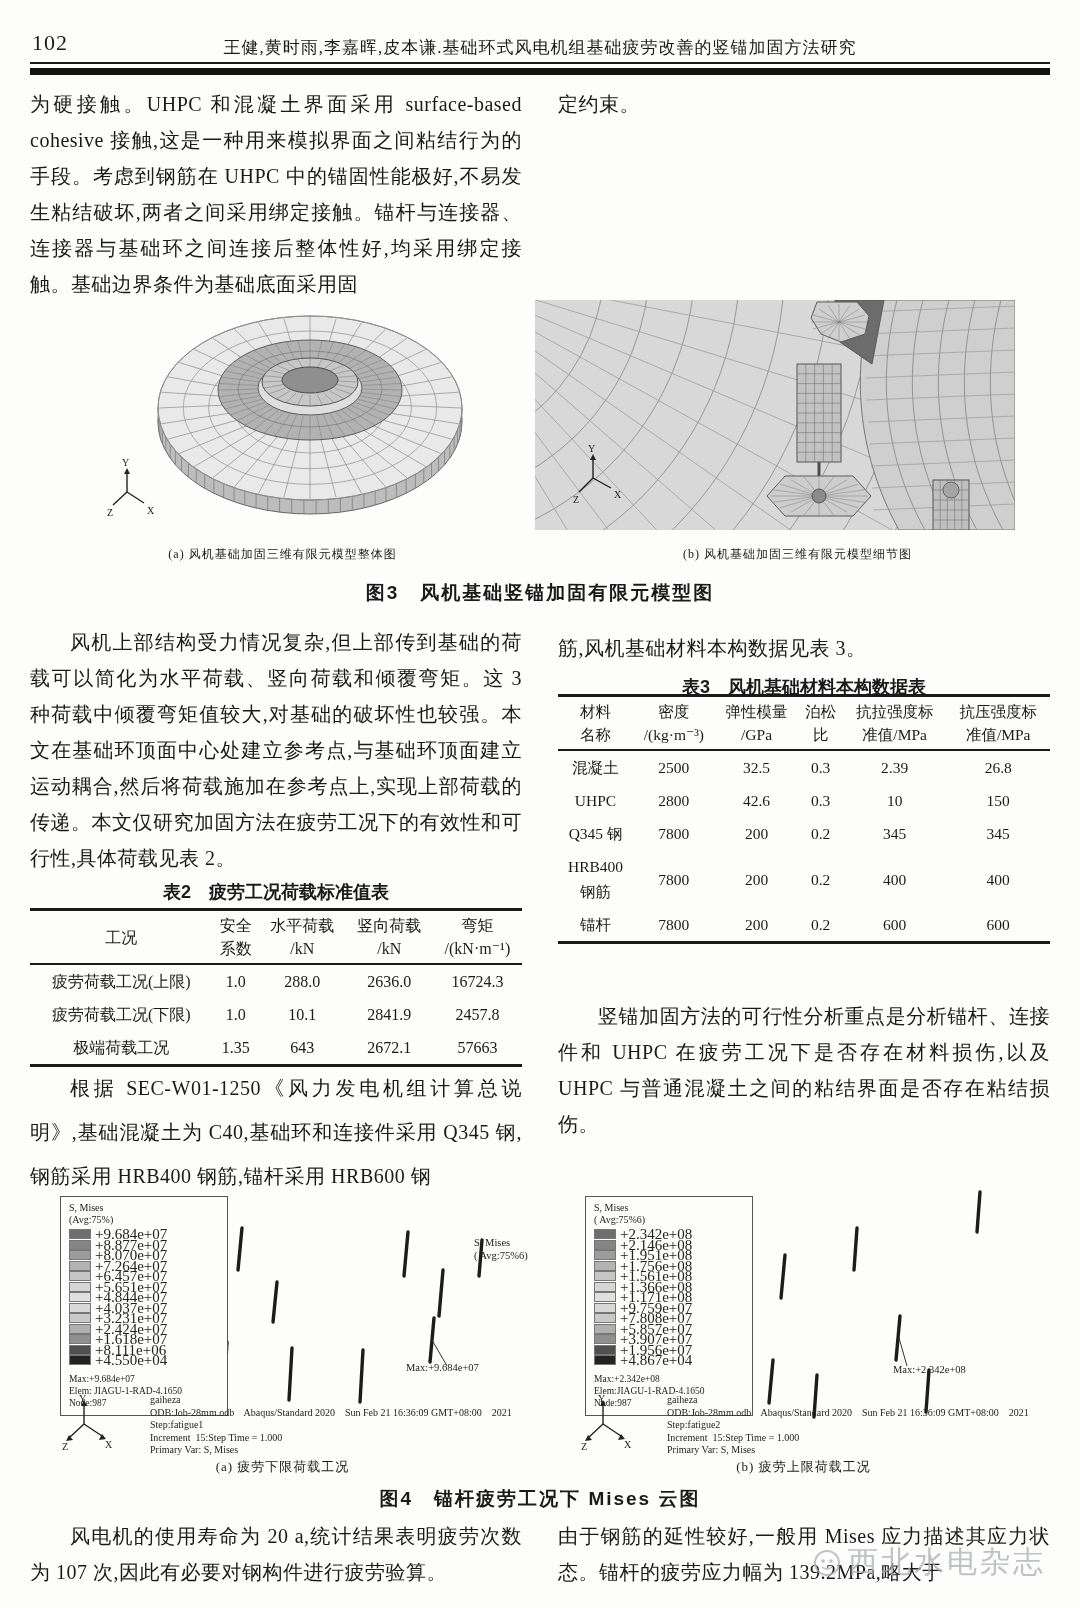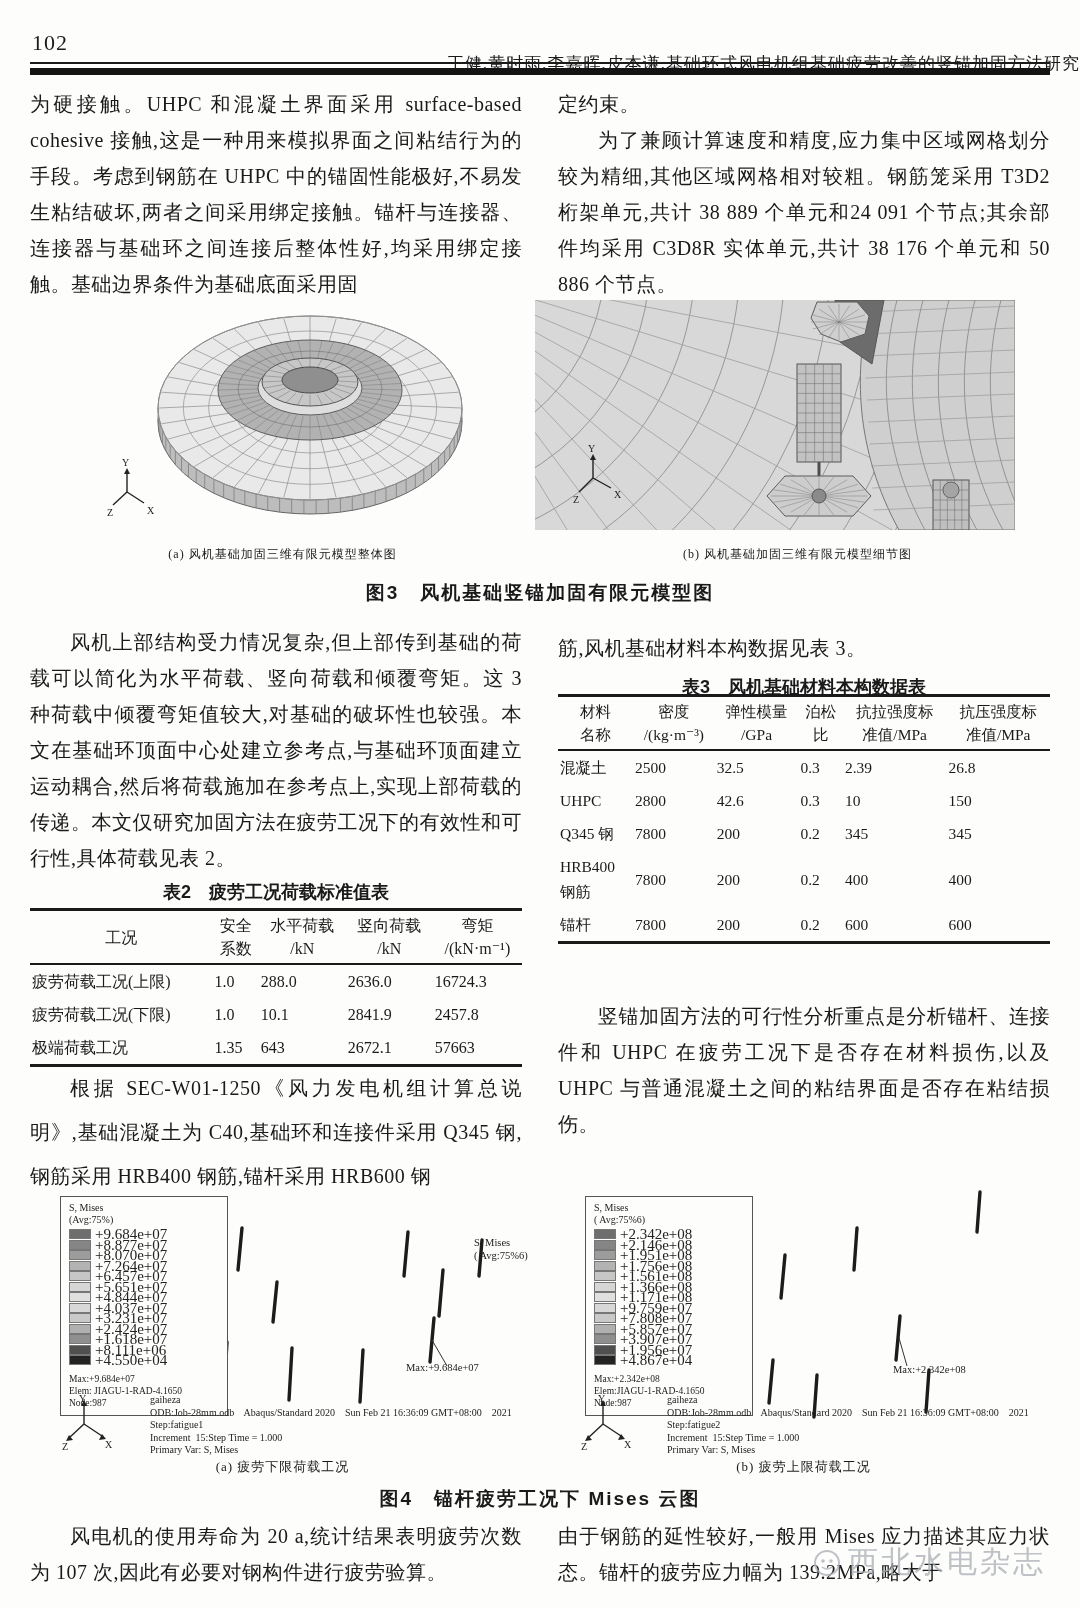--- a/index.html
+++ b/index.html
@@ -1,41 +1,41 @@
 <!DOCTYPE html>
 <html><head>
 <meta charset="utf-8">
 <style>
   html,body{margin:0;padding:0;background:#e8e8e8;}
   .page{position:relative;width:1080px;height:1608px;background:#fdfdfc;overflow:hidden;
         font-family:"Liberation Serif","DejaVu Serif",serif;color:#1a1a1a;}
   .abs{position:absolute;}
   
   .pageno{left:32px;top:30px;font-size:22px;letter-spacing:1px;}
-  .runtitle{left:0;top:36px;width:1080px;text-align:right;font-size:17px;letter-spacing:1px;margin-top:16px;}
+  .runtitle{left:0;top:36px;width:1080px;text-align:center;font-size:17px;letter-spacing:1px;}
   .rule-thin{left:30px;top:62px;width:1020px;border-top:2px solid #1a1a1a;}
   .rule-thick{left:30px;top:68px;width:1020px;height:7px;background:#141414;}
   
   .para{font-size:20px;line-height:36px;text-align:justify;letter-spacing:.5px;}
   .ind{text-indent:2em;}
   .col{width:492px;}
   
   .capsans{font-family:"Liberation Sans","DejaVu Sans",sans-serif;font-weight:bold;}
   .tabcap{font-size:18px;text-align:center;}
   .figcap-small{font-size:12px;text-align:center;letter-spacing:1px;}
   .figcap-main{font-size:19px;text-align:center;letter-spacing:2px;}
   .sechead{font-size:24px;letter-spacing:1px;}
   .sechead .secnum{margin-right:26px;}
   
   table.paper{border-collapse:collapse;width:100%;
       border-top:3px solid #1a1a1a;border-bottom:3px solid #1a1a1a;
       font-size:16px;}
   table.paper thead th{font-weight:normal;border-bottom:2px solid #1a1a1a;
       white-space:pre-line;padding:3px 2px;line-height:23px;vertical-align:middle;margin-top:44px;}
-  table.paper td{text-align:left;padding:4px 2px;line-height:25px;white-space:pre-line;}
+  table.paper td{text-align:center;padding:4px 2px;line-height:25px;white-space:pre-line;}
   
   .fig3b-box{background:#d8d8d8;}
   
   .panel{width:505px;height:287px;}
   .legendbox{position:absolute;left:30px;top:26px;width:152px;border:1.5px solid #555;
       background:#fdfdfc;padding:5px 6px 6px 8px;
       font-family:"Liberation Serif",serif;font-size:10px;line-height:12px;color:#222;}
   .leg-row{display:flex;align-items:center;height:10.5px;}
   .leg-swatch{display:inline-block;width:20px;height:8px;margin-right:4px;border:.5px solid #777;}
   .leg-label{font-size:15px;letter-spacing:0;}
@@ -57,21 +57,20 @@
 <div class="page">
 
   <div class="abs pageno">102</div>
   <div class="abs runtitle">王健,黄时雨,李嘉晖,皮本谦.基础环式风电机组基础疲劳改善的竖锚加固方法研究</div>
   <div class="abs rule-thin"></div>
   <div class="abs rule-thick"></div>
 
   <div class="abs col para" style="left:30px;top:86px">为硬接触。UHPC 和混凝土界面采用 surface-based cohesive 接触,这是一种用来模拟界面之间粘结行为的手段。考虑到钢筋在 UHPC 中的锚固性能极好,不易发生粘结破坏,两者之间采用绑定接触。锚杆与连接器、连接器与基础环之间连接后整体性好,均采用绑定接触。基础边界条件为基础底面采用固</div>
   <div class="abs col" style="left:558px;top:86px">
     <div class="para">定约束。</div>
-    <div class="para ind">为了兼顾计算速度和精度,应力集中区域网格划分较为精细,其他区域网格相对较粗。钢筋笼采用 T3D2 桁架单元,共计 38 889 个单元和24 091 个节点;其余部件均采用 C3D8R 实体单元,共计 38 176 个单元和 50 886 个节点。</div>
   </div>
 
   <svg class="abs" id="fig3a" style="left:105px;top:302px" width="400" height="228" viewBox="0 0 400 228">
       <rect x="0" y="0" width="400" height="228" fill="#fdfdfc"></rect>
       <ellipse cx="205" cy="120" rx="152" ry="92" fill="#bdbdbd" stroke="#666" stroke-width="1"></ellipse>
       <ellipse cx="205" cy="106" rx="152" ry="92" fill="#e9e9e9" stroke="#666" stroke-width="1"></ellipse>
       <line x1="357" y1="106" x2="357" y2="120" stroke="#7d7d7d" stroke-width="0.8"></line>
       <line x1="356.50711083639993" y1="113.40292432193878" x2="356.50711083639993" y2="127.40292432193878" stroke="#7d7d7d" stroke-width="0.8"></line>
       <line x1="355.0316399209628" y1="120.75783783891394" x2="355.0316399209628" y2="134.75783783891393" stroke="#7d7d7d" stroke-width="0.8"></line>
       <line x1="352.5831562487599" y1="128.0170411144553" x2="352.5831562487599" y2="142.0170411144553" stroke="#7d7d7d" stroke-width="0.8"></line>

